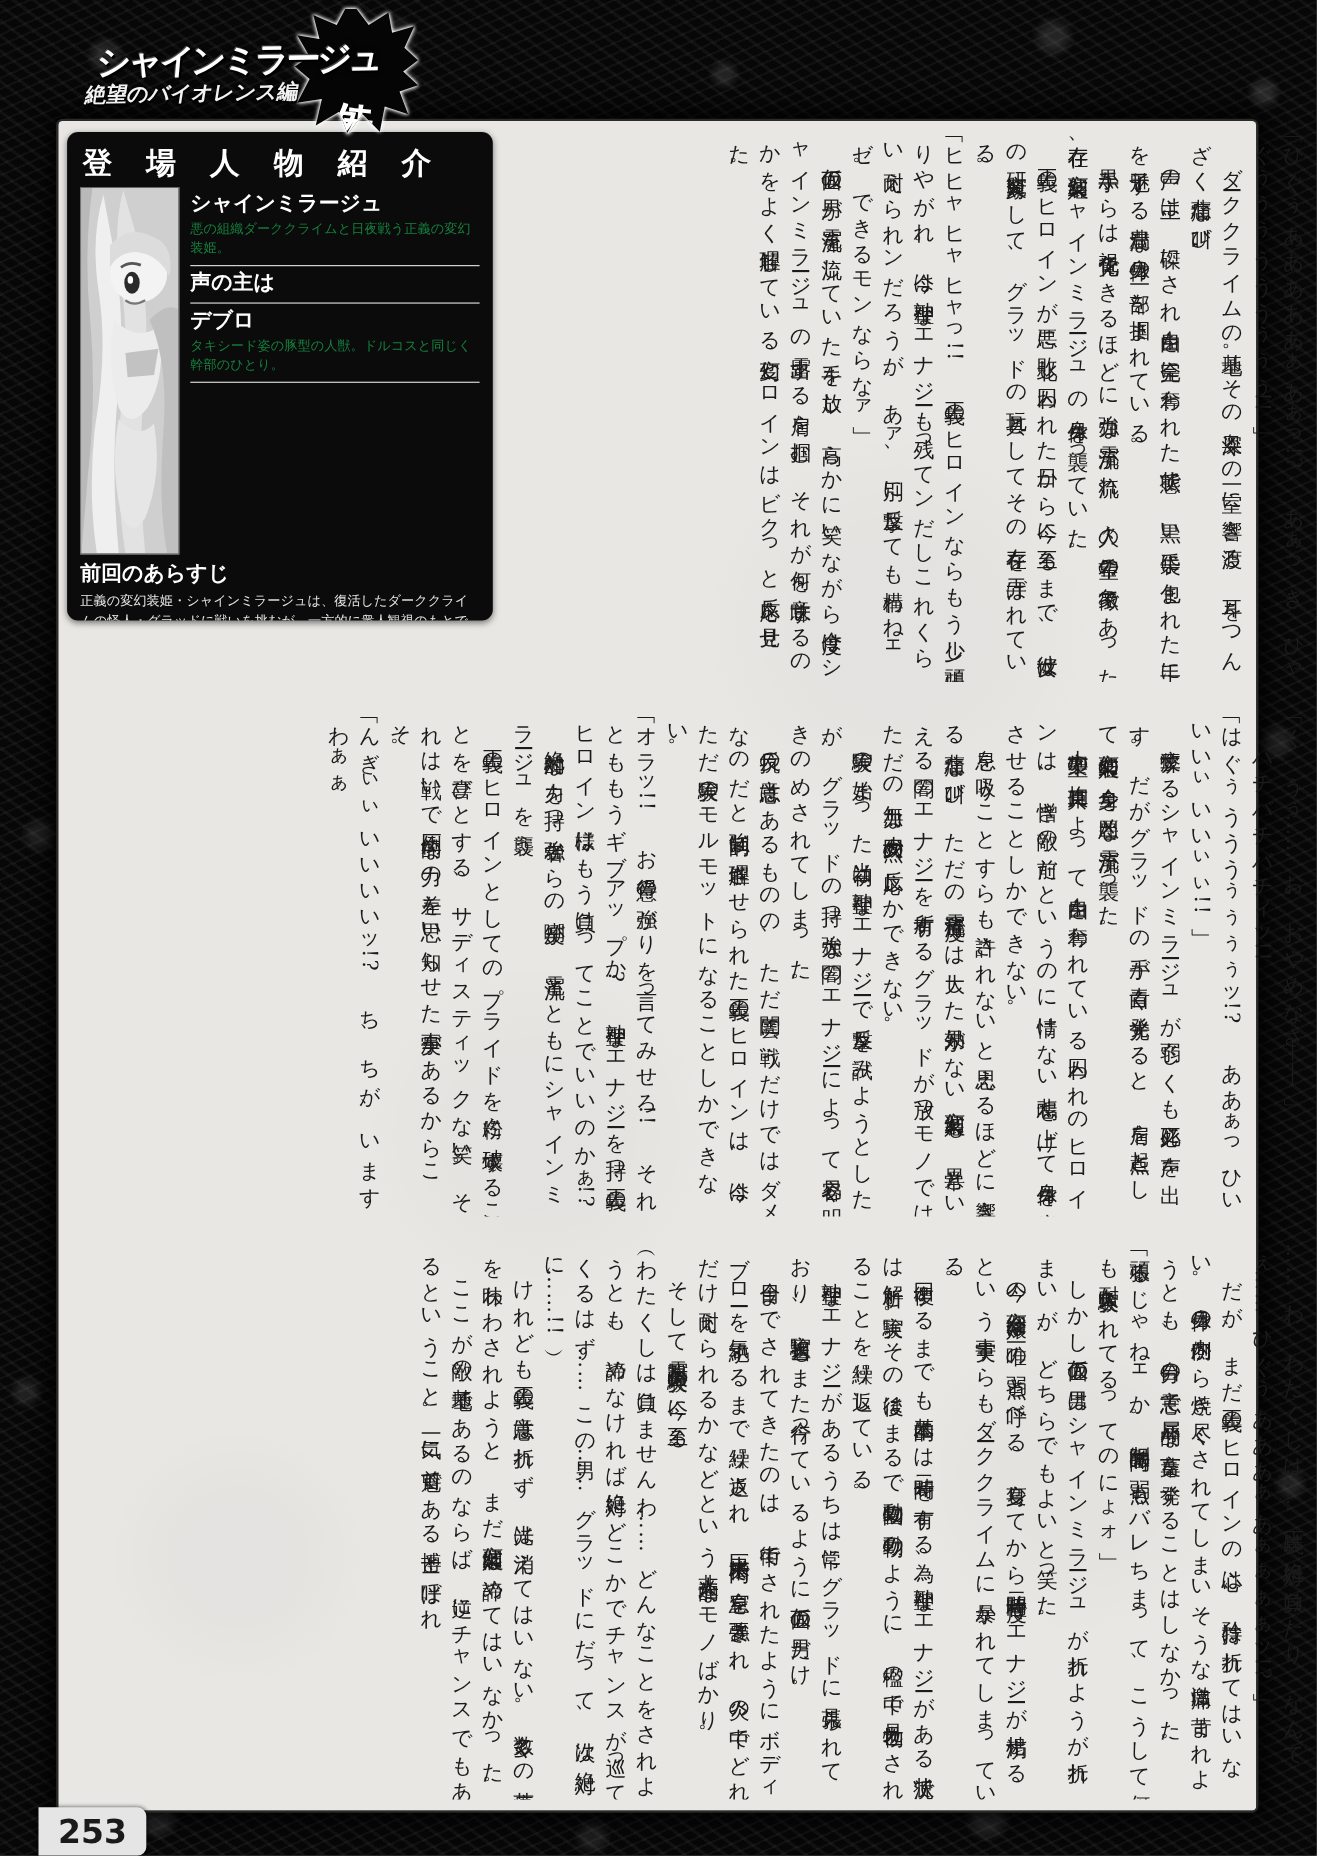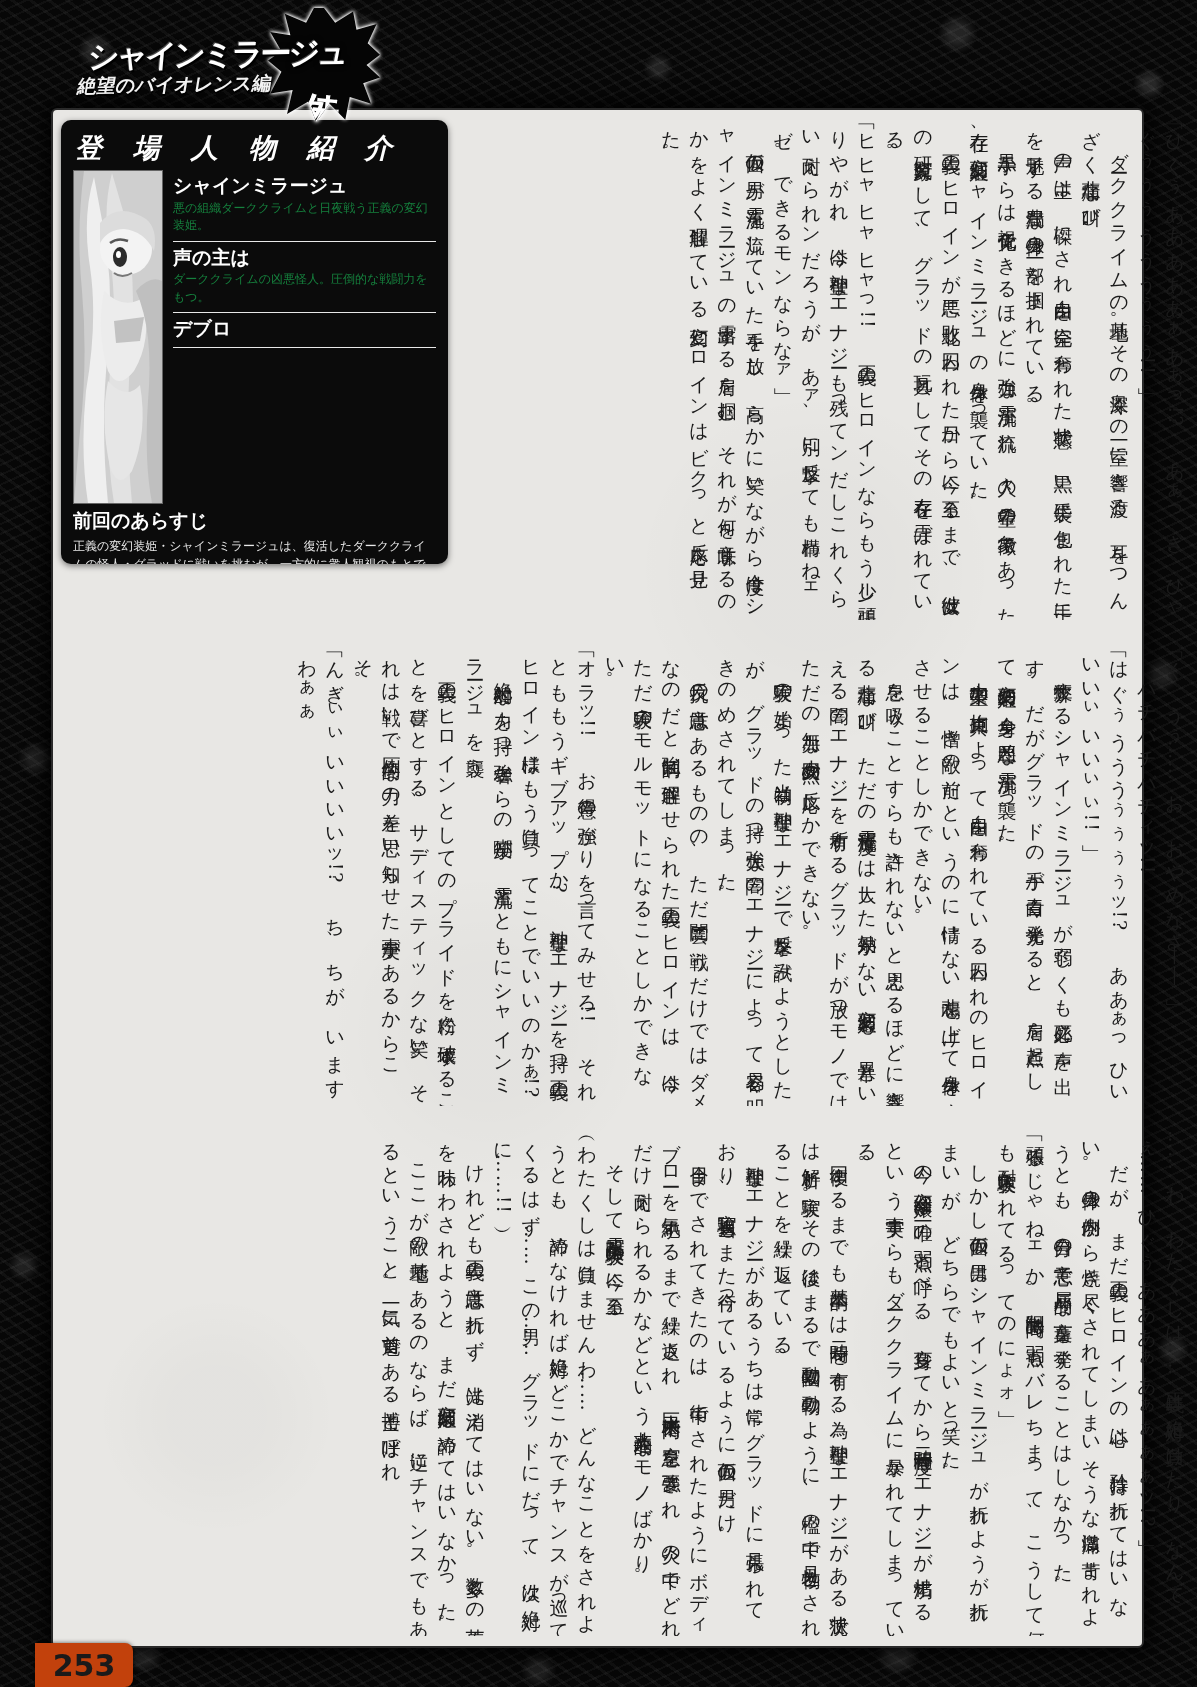--- a/index.html
+++ b/index.html
@@ -78,21 +78,21 @@
   
   .charbox{
     position:absolute;left:8px;top:10px;width:387px;height:444px;
     background:#0b0b0b;border-radius:10px;color:#fff;
     box-shadow:0 2px 6px rgba(0,0,0,.5);
     font-family:"DejaVu Sans","Liberation Sans",sans-serif;
     overflow:hidden;z-index:2;
   }
   .charbox-title{
     margin:10px 14px 6px 14px;font-weight:bold;font-size:27px;color:#fff;
-    letter-spacing:31px;white-space:nowrap;overflow:hidden;height:34px;font-style:italic;
+    letter-spacing:31px;white-space:nowrap;overflow:hidden;height:34px;
   }
   .charbox-flex{display:flex;padding:0 12px;}
   .portrait{
     width:88px;min-width:88px;height:332px;margin-right:10px;
     background:#d8d8d8;border:1px solid #666;overflow:hidden;
   }
   .entries{flex:1;}
   .entry{border-bottom:1.5px solid #e8e8e8;padding:4px 0 6px 0;}
   .entry:last-child{border-bottom:1.5px solid #e8e8e8;}
   .entry-name{font-weight:bold;font-size:19px;line-height:1.25;color:#fff;}
@@ -110,21 +110,21 @@
     color:#1b1b1b;font-size:19px;line-height:28px;letter-spacing:2px;
     overflow:hidden;
   }
   .vband p{margin:0;padding:0;}
   .band1{left:455px;top:8px;width:682px;height:502px;}
   .band2{left:22px;top:536px;width:1115px;height:460px;}
   .band3{left:22px;top:1020px;width:1115px;height:506px;}
   
   .pagenum{
     position:absolute;left:35px;top:1643px;width:98px;height:44px;
-    background:#c2410c;border-radius:0 8px 8px 0;
+    background:#e5e5e5;border-radius:0 8px 8px 0;
     display:flex;align-items:center;justify-content:center;
     font-family:"DejaVu Sans","Liberation Sans",sans-serif;
     font-weight:bold;font-size:30px;color:#1a1a1a;z-index:2;
     box-shadow:0 0 4px rgba(0,0,0,.6);
   }
 </style>
 </head>
 <body>
 
 <div class="frame"></div>
@@ -162,24 +162,24 @@
           <path d="M62 120 Q80 160 74 230 Q70 290 78 332 L88 332 L88 110 Q76 104 62 120 Z" fill="#bfbfbf"></path>
         </svg>
       </div>
       <div class="entries">
         <div class="entry">
           <div class="entry-name">シャインミラージュ</div>
           <div class="entry-desc">悪の組織ダーククライムと日夜戦う正義の変幻装姫。</div>
         </div>
         <div class="entry">
           <div class="entry-name">声の主は</div>
-          <div class="entry-desc">ダーククライムの凶悪怪人。圧倒的な戦闘力をもつ。</div>
         </div>
         <div class="entry">
           <div class="entry-name">デブロ</div>
+          <div class="entry-desc">タキシード姿の豚型の人獣。ドルコスと同じく幹部のひとり。</div>
         </div>
       </div>
     </div>
     <div class="recap">
       <div class="recap-title">前回のあらすじ</div>
       <div class="recap-body">正義の変幻装姫・シャインミラージュは、復活したダーククライムの怪人・グラッドに戦いを挑むが、一方的に衆人観視のもとでボコボコに嬲られたあげく、敗北し捕らえられてしまった……。</div>
     </div>
   </div>
 
   <div class="vband band1">

